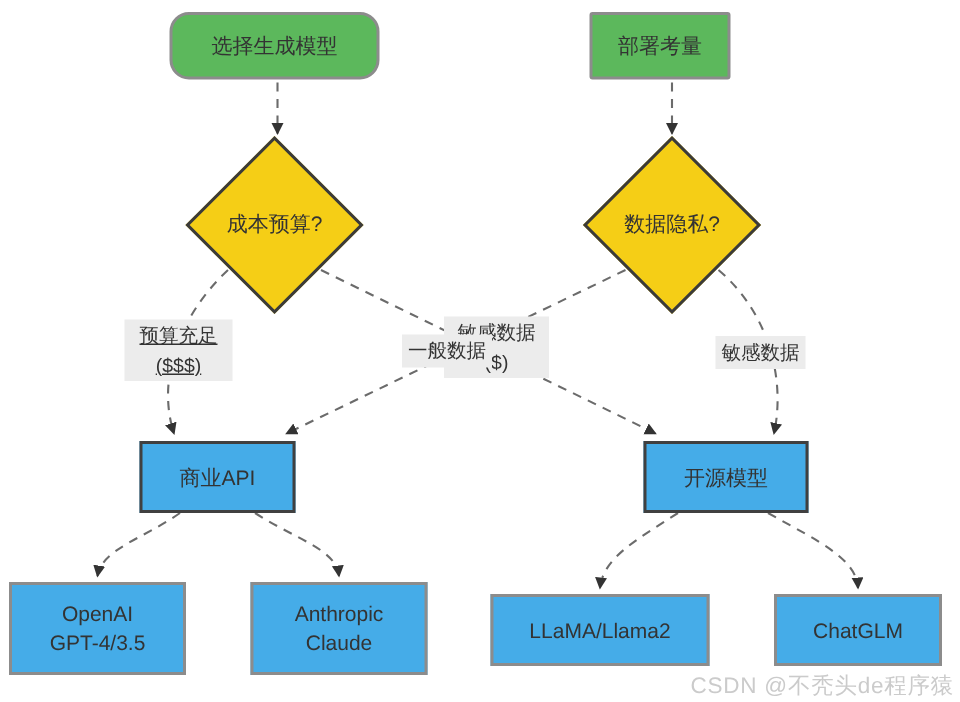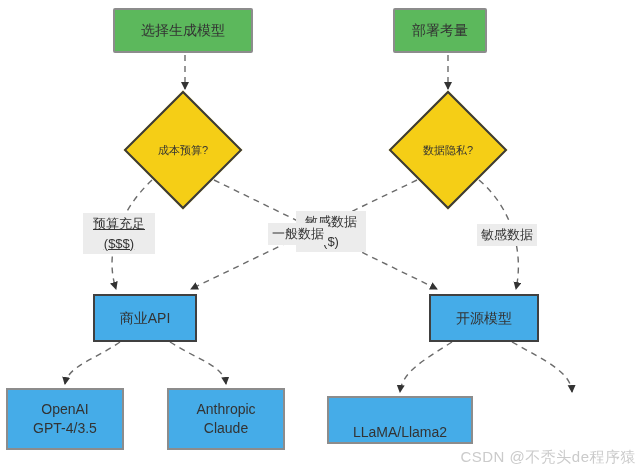--- a/index.html
+++ b/index.html
@@ -33,21 +33,21 @@
   .diamond-wrap { position:absolute; width:116px; height:116px; }
   .diamond-shape {
     position:absolute; left:50%; top:50%; width:80px; height:80px;
     transform:translate(-50%,-50%) rotate(45deg);
     background:var(--yellow-fill,#f5ce16);
     border:2px solid var(--diamond-border,#3a3a3a);
   }
   .diamond-label {
     position:absolute; left:0; top:0; right:0; bottom:0;
     display:flex; align-items:center; justify-content:center;
-    font-size:11px;
+    font-size:14px;
   }
   .edge-label {
     position:absolute; background:var(--label-bg,#ececec);
     font-size:13px; line-height:1.5; text-align:center; padding:1px 4px;
   }
   .two-line span { display:block; }
   .watermark {
     position:absolute; right:4px; bottom:1px;
     font-size:15px; color:var(--watermark,#ccc); letter-spacing:0.5px;
   }
@@ -68,21 +68,21 @@
     <path class="edge" d="M152,180 C120,210 104,252 116,289" marker-end="url(#arrow)"></path>
     <path class="edge" d="M214,180 L437,289" marker-end="url(#arrow)"></path>
     <path class="edge" d="M417,180 L191,289" marker-end="url(#arrow)"></path>
     <path class="edge" d="M479,180 C512,208 524,252 516,289" marker-end="url(#arrow)"></path>
     <path class="edge" d="M120,342 C94,360 68,366 65,384" marker-end="url(#arrow)"></path>
     <path class="edge" d="M170,342 C198,360 224,366 226,384" marker-end="url(#arrow)"></path>
     <path class="edge" d="M452,342 C424,360 402,372 400,392" marker-end="url(#arrow)"></path>
     <path class="edge" d="M512,342 C544,360 571,372 572,392" marker-end="url(#arrow)"></path>
   </svg>
 
-  <div class="node start" style="left:113px; top:8px; width:140px; height:45px;">
+  <div class="node start" style="left:113px; top:8px; width:140px; height:45px;border-radius:13px;">
     <span>选择生成模型</span>
   </div>
   <div class="node start" style="left:393px; top:8px; width:94px; height:45px;">
     <span>部署考量</span>
   </div>
 
   <div class="diamond-wrap" style="left:125px; top:92px;">
     <div class="diamond-shape"></div>
     <div class="diamond-label">成本预算?</div>
   </div>
@@ -114,19 +114,22 @@
       <span>OpenAI</span>
       <span>GPT-4/3.5</span>
     </div>
   </div>
   <div class="node leaf two-line" style="left:167px; top:388px; width:118px; height:62px;">
     <div>
       <span>Anthropic</span>
       <span>Claude</span>
     </div>
   </div>
-  <div class="node leaf" style="left:327px; top:396px; width:146px; height:48px;align-items:flex-end;">
+  <div class="node leaf" style="left:327px; top:396px; width:146px; height:48px;">
     <span>LLaMA/Llama2</span>
+  </div>
+  <div class="node leaf" style="left:516px; top:396px; width:112px; height:48px;">
+    <span>ChatGLM</span>
   </div>
 
   <div class="watermark">CSDN @不秃头de程序猿</div>
 
 </div>
 
 </body></html>

